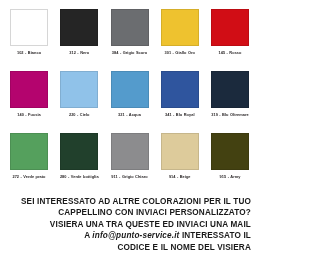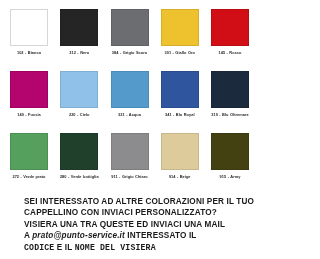--- a/index.html
+++ b/index.html
@@ -57,41 +57,40 @@
     letter-spacing: 0.05px;
     font-weight: 700;
     text-align: center;
     color: #231f20;
     width: 46px;
     word-spacing: 0.3px;
   }
   
   .promo {
     position: absolute;
-    left: 16px;
+    left: 4px;
     right: 0;
     top: 196px;
-    text-align: left;
+    text-align: right;
     padding: 0 8px;
   }
   .promo-line {
     font-size: 8.2px;
     line-height: 11.4px;
     font-weight: 700;
     letter-spacing: 0.15px;
     color: #1a1a1a;
     white-space: nowrap;
   }
   .promo-email {
     font-style: italic;
     font-weight: 700;
   }
   .promo-strong {
     font-weight: 700;
-    font-family: Liberation Mono, monospace;
   }
   .promo-reg {
     font-weight: 700;
   }
 </style>
 </head>
 <body style="background-color: rgb(255, 255, 255); color: rgb(26, 26, 26);">
 
 <div id="page">
 
@@ -165,17 +164,17 @@
         <div class="swatch-label">915 - Army</div>
       </div>
     </div>
 
   </div>
 
   <div class="promo">
     <div class="promo-line">SEI INTERESSATO AD ALTRE COLORAZIONI PER IL TUO</div>
     <div class="promo-line">CAPPELLINO CON INVIACI PERSONALIZZATO?</div>
     <div class="promo-line">VISIERA UNA TRA QUESTE ED INVIACI UNA MAIL</div>
-    <div class="promo-line"><span class="promo-reg">A </span><span class="promo-email">prato@punto-service.it</span><span class="promo-reg"> INTERESSATO IL</span></div>
+    <div class="promo-line"><span class="promo-reg">A </span><span class="promo-email">info@punto-service.it</span><span class="promo-reg"> INTERESSATO IL</span></div>
     <div class="promo-line"><span class="promo-strong">CODICE</span><span class="promo-reg"> E IL </span><span class="promo-strong">NOME DEL VISIERA</span></div>
   </div>
 
 </div>
 
 </body></html>

